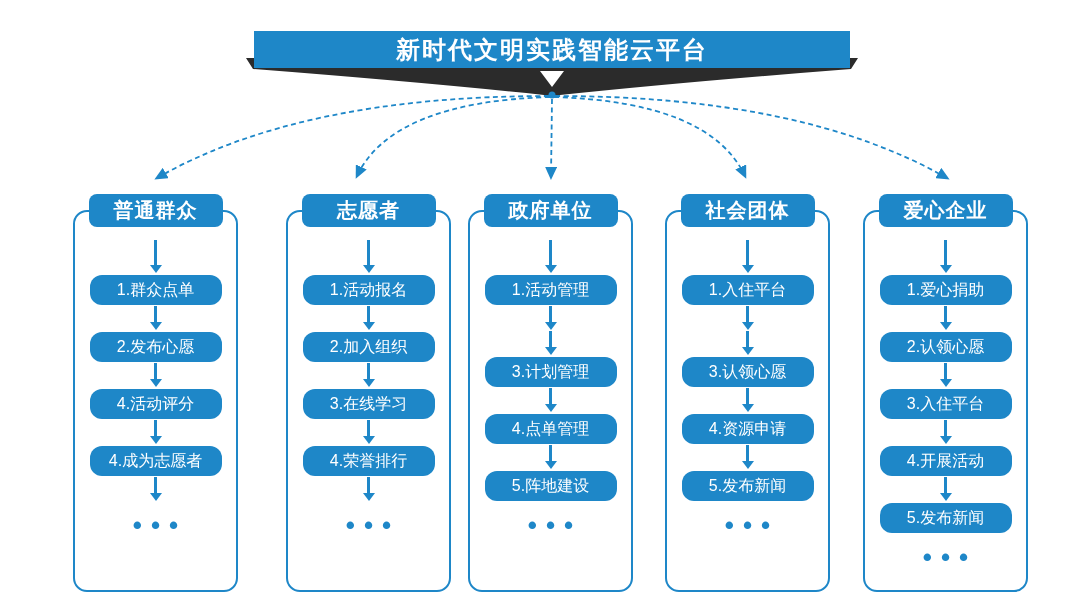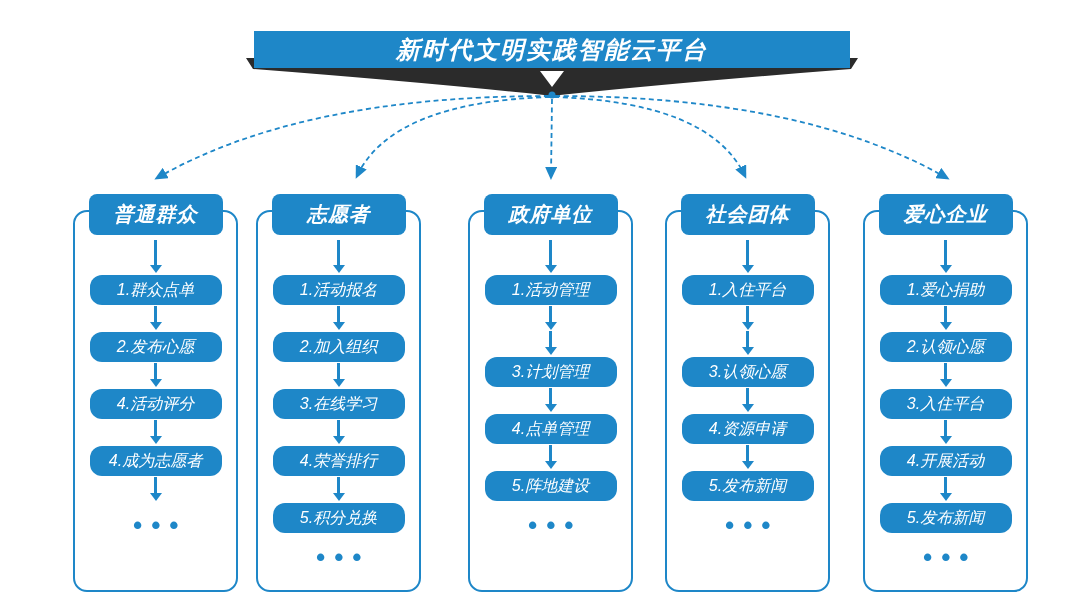--- a/index.html
+++ b/index.html
@@ -9,21 +9,20 @@
   }
   * { margin:0; padding:0; box-sizing:border-box; }
   html,body { background:#fff; }
   body { font-family:"Liberation Sans", sans-serif; }
 
   .canvas {
     position:relative;
     width:1080px; height:611px;
     background:var(--bg);
     overflow:hidden;
-    font-style:italic;
   }
 
   
   .overlay-svg {
     position:absolute; left:0; top:0; width:1080px; height:611px;
     z-index:1; pointer-events:none;
   }
   .swoosh { fill:var(--banner-dark); }
   .banner-arrow { fill:#ffffff; }
   .hub-dot { fill:var(--primary); }
@@ -51,21 +50,21 @@
     position:absolute; top:210px;
     width:165px; height:382px;
     border:2px solid var(--primary);
     border-radius:14px;
     z-index:2;
     background:transparent;
   }
   .col-header {
     position:absolute; top:-18px; left:50%;
     transform:translateX(-50%);
-    width:134px; height:41px;
+    width:134px; height:33px;
     background:var(--primary);
     border-radius:8px;
     color:#fff; font-size:20px; font-weight:bold;
     display:flex; align-items:center; justify-content:center;
     letter-spacing:1px;
     white-space:nowrap;
   }
   .flow {
     position:absolute; top:28px; left:0;
     width:100%;
@@ -145,33 +144,32 @@
       <div class="step-box">2.发布心愿</div>
       <div class="v-arrow short"></div>
       <div class="step-box">4.活动评分</div>
       <div class="v-arrow short"></div>
       <div class="step-box">4.成为志愿者</div>
       <div class="v-arrow short"></div>
       <div class="more-dots">•••</div>
     </div>
   </div>
 
-  <div class="column" style="left:256px">
+  <div class="column" style="left:286px">
     <div class="col-header">志愿者</div>
     <div class="flow">
       <div class="v-arrow long"></div>
       <div class="step-box">1.活动报名</div>
       <div class="v-arrow short"></div>
       <div class="step-box">2.加入组织</div>
       <div class="v-arrow short"></div>
       <div class="step-box">3.在线学习</div>
       <div class="v-arrow short"></div>
       <div class="step-box">4.荣誉排行</div>
       <div class="v-arrow short"></div>
-      <div class="step-box">5.积分兑换</div>
       <div class="more-dots">•••</div>
     </div>
   </div>
 
   <div class="column" style="left:468px">
     <div class="col-header">政府单位</div>
     <div class="flow">
       <div class="v-arrow long"></div>
       <div class="step-box">1.活动管理</div>
       <div class="v-arrow short"></div>

